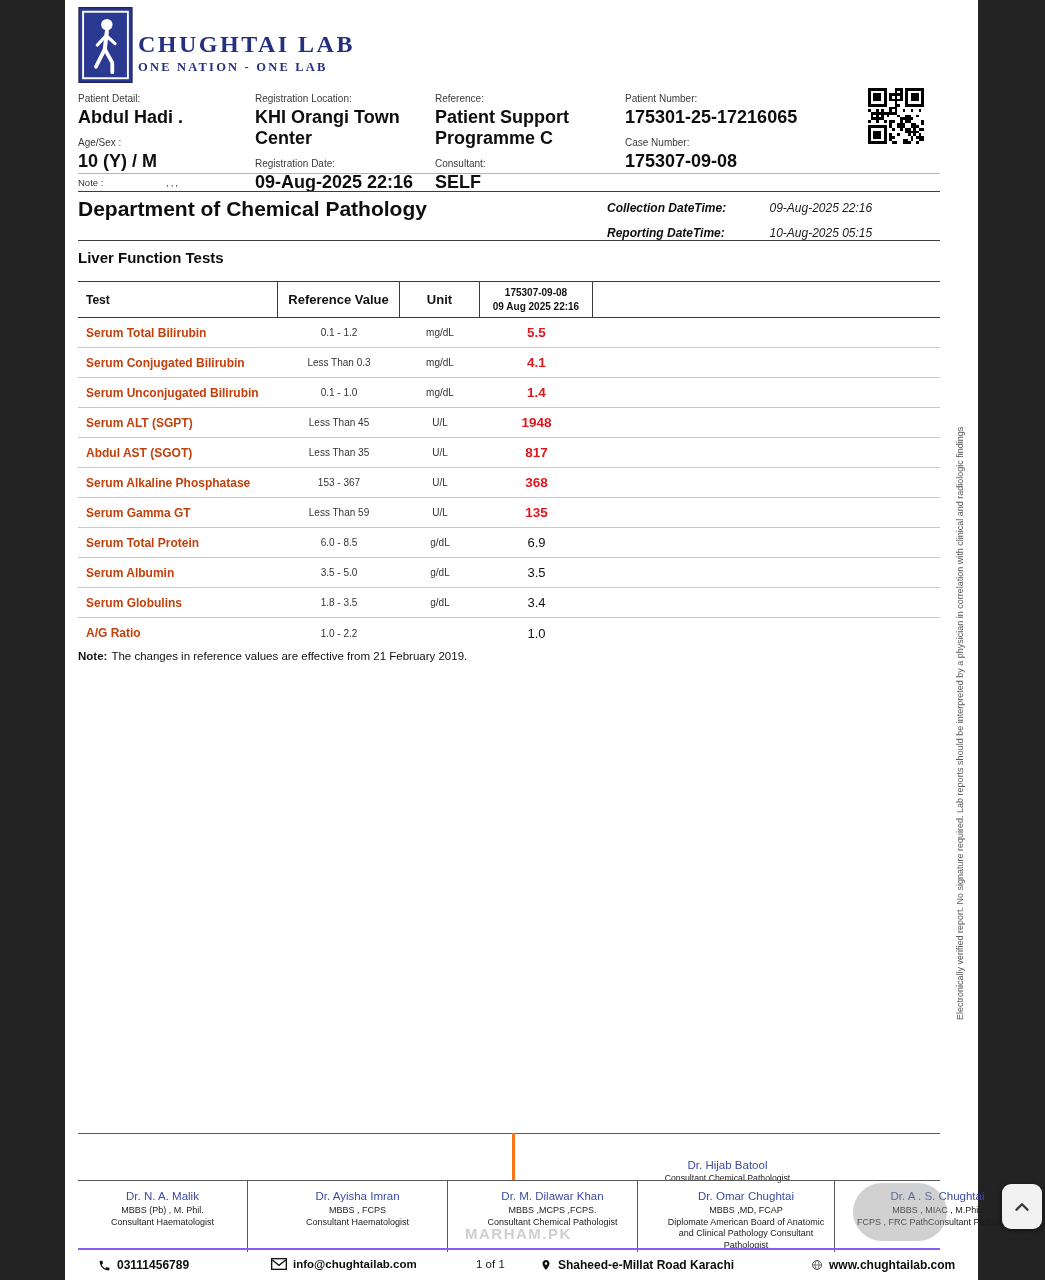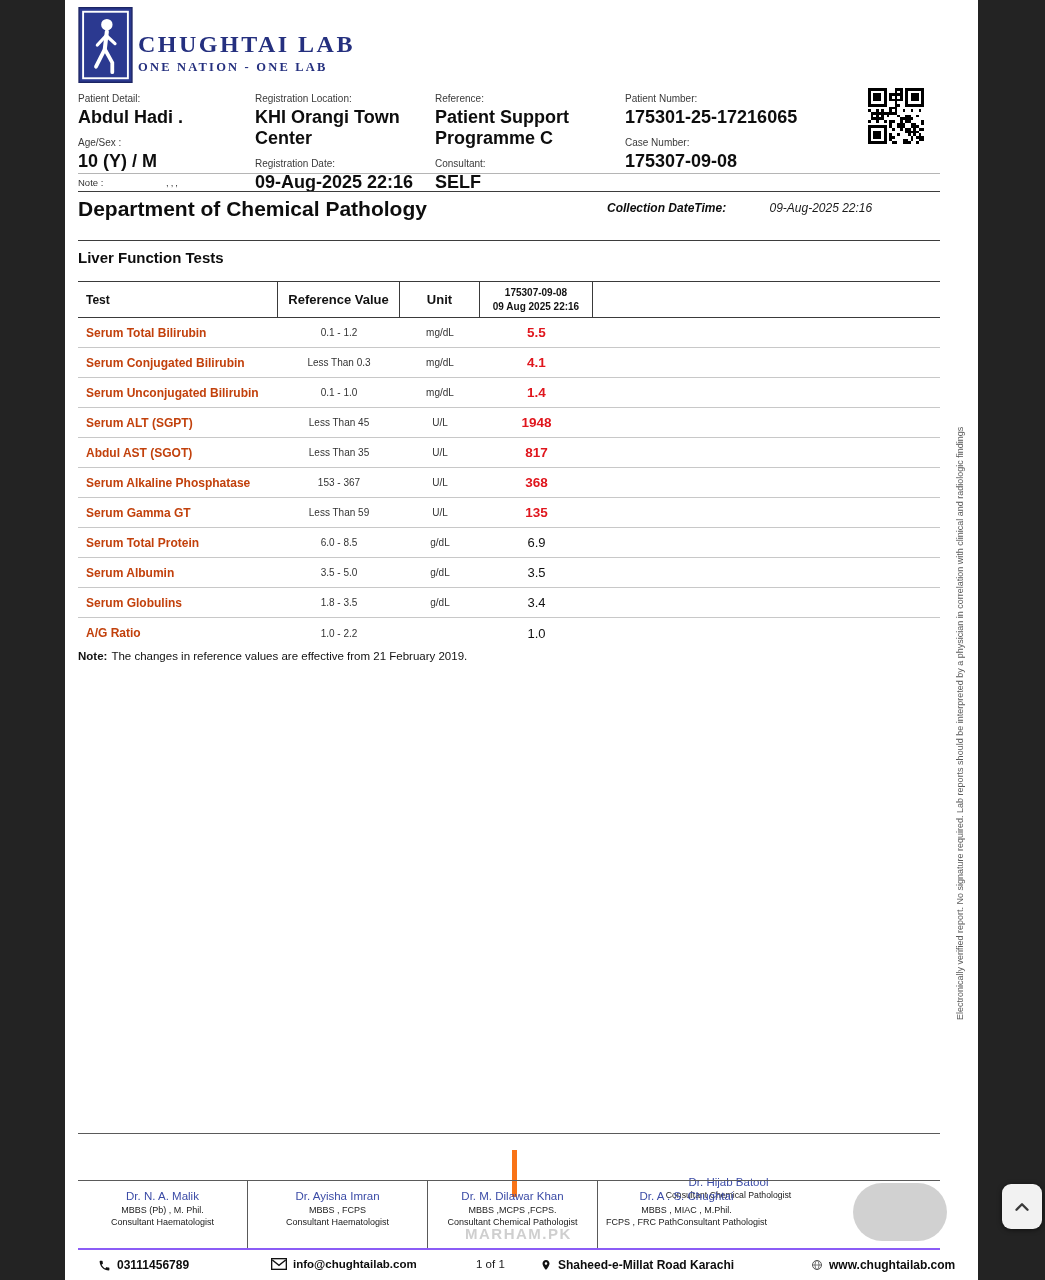--- a/index.html
+++ b/index.html
@@ -62,26 +62,26 @@
 
   .footnote { position: absolute; left: 13px; top: 650px; font-size: 11.5px; color: #111; }
   .footnote b { margin-right: 4px; }
 
   .side-note { position: absolute; left: 890px; top: 330px; height: 690px; width: 18px;
                font-size: 9px; color: #5a5a5a; writing-mode: vertical-rl; transform: rotate(180deg);
                white-space: nowrap; }
 
   
   .lead-cell { position: absolute; left: 447px; top: 1133px; width: 428px; height: 47px;
-               border-left: 5px solid #f97316; text-align: center; padding-top: 26px; margin-top: 17px; }
+               border-left: 3px solid #f97316; text-align: center; padding-top: 26px; }
   .doc-name { color: var(--docblue); font-size: 11.5px; margin-bottom: 2px; }
   .doc-line { font-size: 8.7px; color: #1a1a1a; line-height: 1.3; }
   .doctors-row { position: absolute; left: 13px; top: 1180px; width: 862px; height: 68px;
                  border-top: 1px solid #5a5a5a; display: grid;
-                 grid-template-columns: 170px 180px 170px 177px 165px; }
+                 grid-template-columns: 170px 180px 170px 177px 165px; gap: 20px; }
   .doc-cell { border-right: 1px solid #5a5a5a; text-align: center; padding-top: 9px; }
   .doc-cell:last-child { border-right: none; }
   .doc-cell .doc-name { font-size: 11.5px; margin-bottom: 3px; }
   .doc-cell .doc-line { font-size: 9px; }
 
   .watermark { position: absolute; left: 400px; top: 1225px; font-size: 15px; font-weight: bold;
                letter-spacing: 1.5px; color: #cfcfcf; z-index: 5; }
   .blob { position: absolute; left: 788px; top: 1183px; width: 94px; height: 58px;
           border-radius: 29px; background: rgba(145,145,145,0.42); z-index: 4; border: none; cursor: pointer; }
 
@@ -284,20 +284,24 @@
       <span class="note-value">,,,</span>
     </div>
     <div class="hr hr-dark" style="top:191px"></div>
 
     <h1 class="dept">Department of Chemical Pathology</h1>
     <div class="dt-block">
       <div class="dt-row">
         <span class="dt-label">Collection DateTime:</span>
         <span class="dt-value">09-Aug-2025 22:16</span>
       </div>
+      <div class="dt-row">
+        <span class="dt-label">Reporting DateTime:</span>
+        <span class="dt-value">10-Aug-2025 05:15</span>
+      </div>
     </div>
     <div class="hr hr-dark" style="top:240px"></div>
 
     <h2 class="lft-title">Liver Function Tests</h2>
 
     <div class="lft-table">
       <div class="t-head">
         <div class="h-test">Test</div>
         <div class="h-ref">Reference Value</div>
         <div class="h-unit">Unit</div>
@@ -409,20 +413,27 @@
           <div class="doc-name">Dr. Ayisha Imran</div>
           <div class="doc-line">MBBS , FCPS</div>
           <div class="doc-line">Consultant Haematologist</div>
         </div>
         <div class="doc-cell">
           <div class="doc-name">Dr. M. Dilawar Khan</div>
           <div class="doc-line">MBBS ,MCPS ,FCPS.</div>
           <div class="doc-line">Consultant Chemical Pathologist</div>
         </div>
         <div class="doc-cell">
+          <div class="doc-name">Dr. Omar Chughtai</div>
+          <div class="doc-line">MBBS ,MD, FCAP</div>
+          <div class="doc-line">Diplomate American Board of Anatomic</div>
+          <div class="doc-line">and Clinical Pathology Consultant</div>
+          <div class="doc-line">Pathologist</div>
+        </div>
+        <div class="doc-cell">
           <div class="doc-name">Dr. A . S. Chughtai</div>
           <div class="doc-line">MBBS , MIAC , M.Phil.</div>
           <div class="doc-line">FCPS , FRC PathConsultant Pathologist</div>
         </div>
       </div>
 
     <div class="watermark">MARHAM.PK</div>
     <button class="blob"></button>
 
     <div class="footer-bar">

